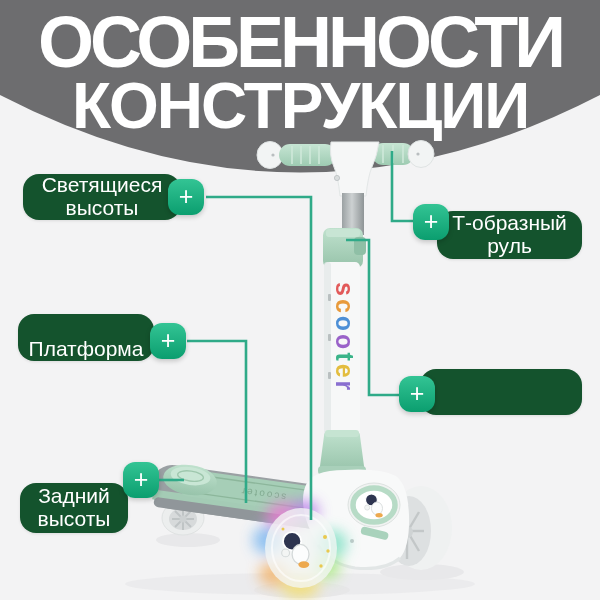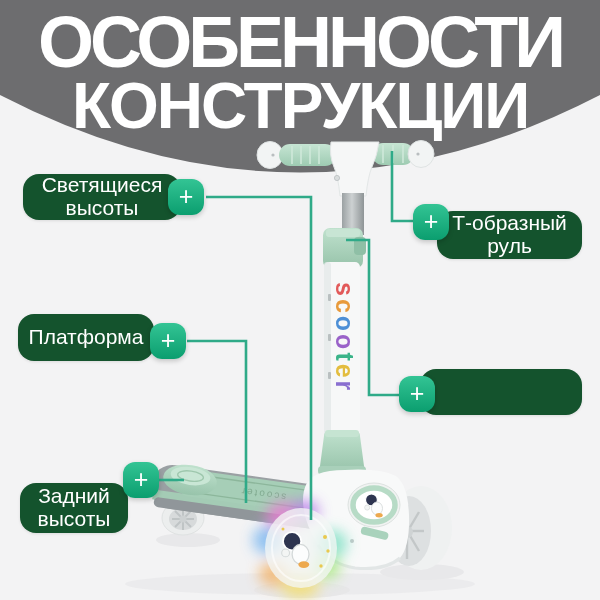--- a/index.html
+++ b/index.html
@@ -44,21 +44,21 @@
     display:flex;align-items:center;justify-content:center;
     box-shadow:0 2px 5px rgba(0,0,0,.20);
     cursor:pointer;
   }
   .plus-btn span{display:block;transform:translateY(-1px);}
 
   #pill-1{left:23px;top:174px;width:158px;height:46px;}
   #btn-1 {left:168px;top:179px;}
   #pill-2{left:437px;top:195px;width:145px;height:48px;margin-top:16px;}
   #btn-2 {left:413px;top:204px;}
-  #pill-3{left:18px;top:314px;width:136px;height:47px;}
+  #pill-3{left:18px;top:314px;width:136px;height:47px;justify-content:flex-end;}
   #btn-3 {left:150px;top:323px;}
   #pill-4{left:420px;top:369px;width:162px;height:46px;}
   #btn-4 {left:399px;top:376px;}
   #pill-5{left:20px;top:459px;width:108px;height:50px;margin-top:24px;}
   #btn-5 {left:123px;top:462px;}
 </style>
 </head>
 <body>
 
 <div class="stage">

